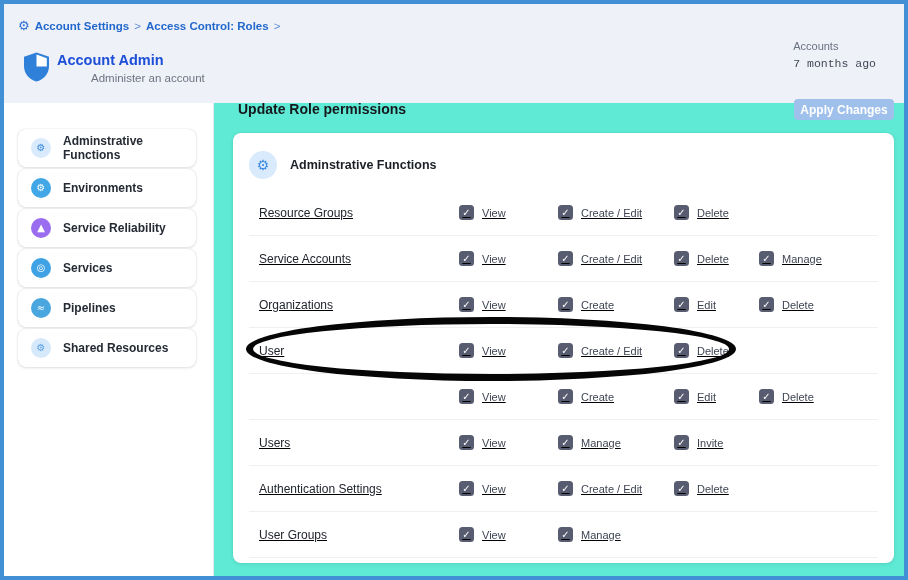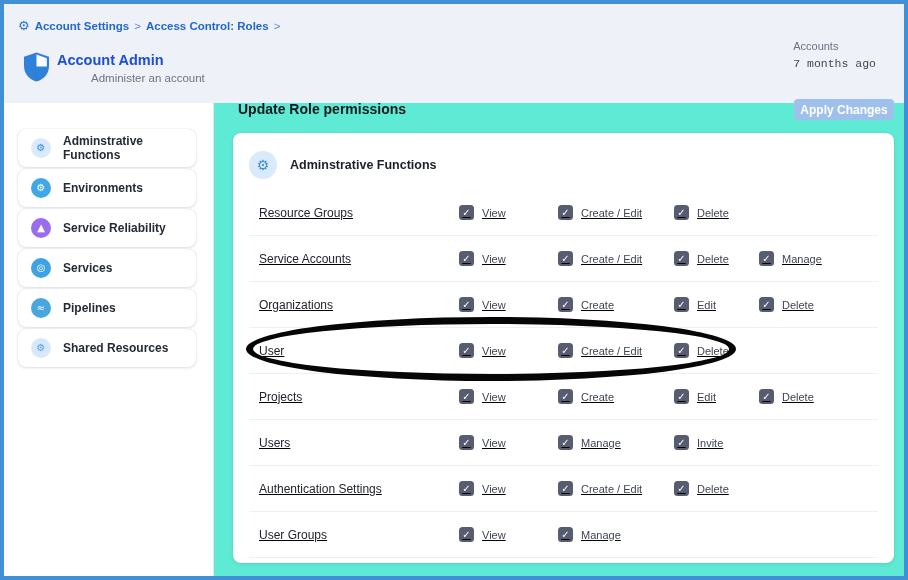--- a/index.html
+++ b/index.html
@@ -255,21 +255,20 @@
     <span class="perm-label">Create / Edit</span>
   </div>
             <div class="perm-cell" style="grid-column: 4;">
     <span class="checkbox">
                 <span>✓</span>
               </span>
     <span class="perm-label">Delete</span>
   </div>
           </div>
           <div class="perm-row">
-    <div class="row-label">Projects</div>
   <div class="perm-cell" style="grid-column: 2;">
     <span class="checkbox">
                 <span>✓</span>
               </span>
     <span class="perm-label">View</span>
   </div>
             <div class="perm-cell" style="grid-column: 3;">
     <span class="checkbox">
                 <span>✓</span>
               </span>

